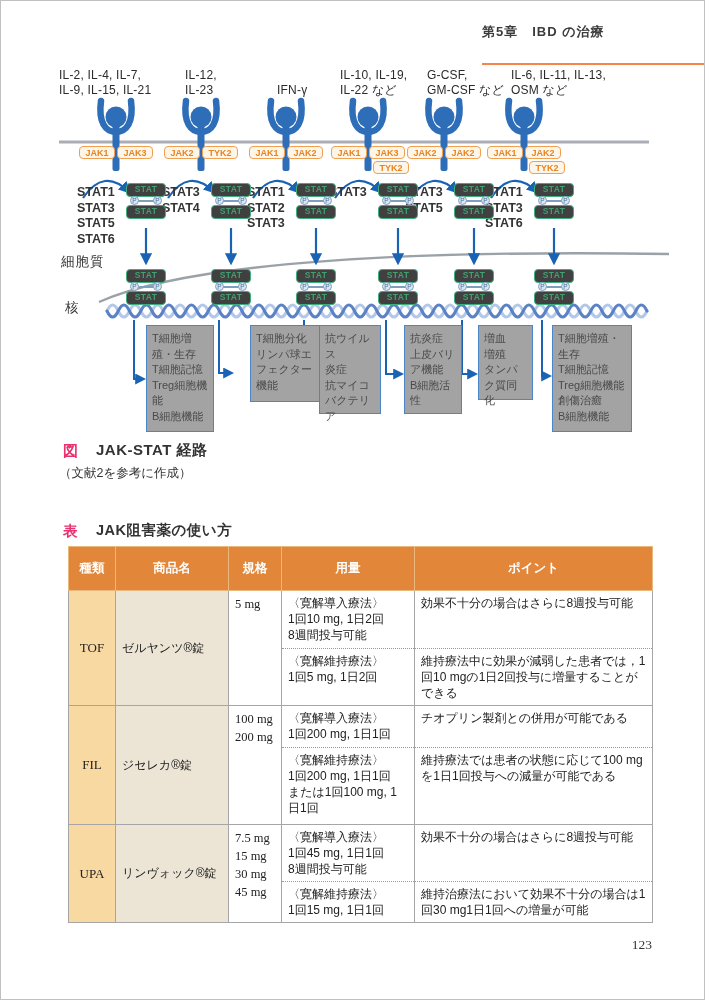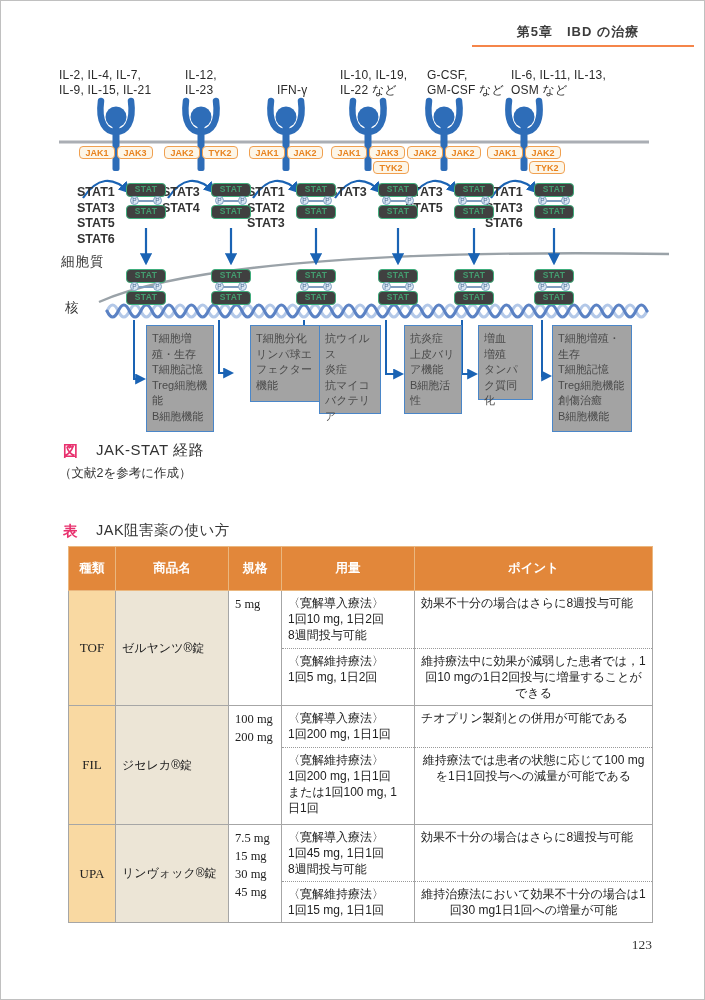--- a/index.html
+++ b/index.html
@@ -1,22 +1,22 @@
 <!DOCTYPE html>
 <html><head>
 <meta charset="utf-8">
 <style>
   html,body{margin:0;padding:0;background:#e9e9e9;}
   .page{position:relative;width:705px;height:1000px;background:#ffffff;
     border:1px solid #c0c0c0;box-sizing:border-box;overflow:hidden;
     font-family:"Liberation Sans","DejaVu Sans",sans-serif;color:#222;}
   
-  .chapter{position:absolute;top:22px;right:10px;width:212px;text-align:center;
+  .chapter{position:absolute;top:22px;right:0;width:212px;text-align:left;
     font-weight:bold;font-size:13px;color:#3c3c3c;letter-spacing:1px;
-    padding:0 10px 4px 0;border-bottom:2.5px solid #f5854a;}
+    padding:0 10px 22px 0;border-bottom:2.5px solid #f5854a;}
   
   .diag-svg{position:absolute;left:0;top:0;width:705px;height:460px;}
   
   .cyt{position:absolute;font-size:12px;line-height:15px;color:#2b2b2b;
     white-space:pre-line;letter-spacing:.2px;}
   
   .jak{position:absolute;width:36px;height:13px;border:1.5px solid #f0a050;
     border-radius:4px;background:#fdf6e8;color:#e8821e;font-size:9px;
     font-weight:bold;text-align:center;line-height:12px;box-sizing:border-box;}
   
@@ -34,38 +34,38 @@
     text-align:center;color:#4a6e96;box-sizing:border-box;}
   .p1{left:4px;} .p2{right:4px;}
   
   .mlabel{position:absolute;font-size:13.5px;color:#333;letter-spacing:1px;}
   
   .fbox{position:absolute;border:1.5px solid #4a86c8;background:#a3a3a3;color:#4a4a4a;
     font-size:11px;line-height:1.42;padding:5px 5px;white-space:pre-line;
     box-sizing:border-box;}
   
   .cap-badge{position:absolute;font-size:15px;font-weight:bold;color:#e8316e;}
-  .cap-title{position:absolute;font-size:15px;font-weight:normal;color:#333;letter-spacing:.5px;}
+  .cap-title{position:absolute;font-size:15px;font-weight:bold;color:#333;letter-spacing:.5px;}
   .cap-note{position:absolute;font-size:12.5px;color:#333;}
   
   .jak-table{position:absolute;left:67px;top:545px;width:584px;
     border-collapse:collapse;table-layout:fixed;font-size:12px;color:#222;
     border:1.4px solid #9a9a9a;}
   .jak-table th{background:#e2873a;color:#fff;font-weight:bold;font-size:12.5px;
     height:27px;border:1px solid #eab77f;padding:8px 2px;}
   .jak-table td{border:1px solid #a6a6a6;padding:4px 6px;vertical-align:top;
     line-height:1.35;}
   td.cell-type{vertical-align:middle;text-align:center;background:#f9d9a2;
     font-size:13px;font-family:"Liberation Serif","DejaVu Serif",serif;}
   td.cell-brand{vertical-align:middle;background:#ece5d6;}
   td.cell-strength{white-space:pre-line;font-family:"Liberation Serif","DejaVu Serif",serif;
     font-size:12.5px;line-height:1.45;}
   td.cell-dose{white-space:pre-line;}
   td.dose-a{border-bottom:none;} td.point-a{border-bottom:none;}
-  td.dose-b{border-top:1px dotted #999;} td.point-b{border-top:1px dotted #999;text-align:center;}
+  td.dose-b{border-top:1px dotted #999;} td.point-b{border-top:1px dotted #999;}
   .footnote{position:absolute;left:69px;top:903px;width:582px;font-size:11.5px;color:#222;}
   .pageno{position:absolute;right:52px;top:936px;font-size:13.5px;color:#333;
     font-family:"Liberation Serif","DejaVu Serif",serif;}
 </style>
 </head>
 <body>
 
 <div class="page">
 
   <div class="chapter">第5章　IBD の治療</div>

